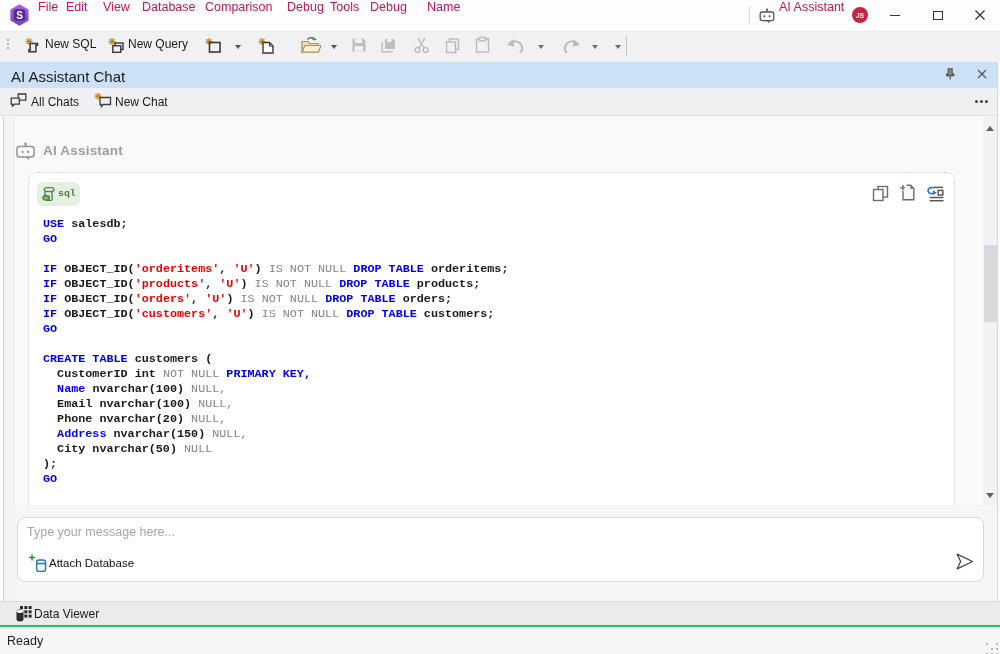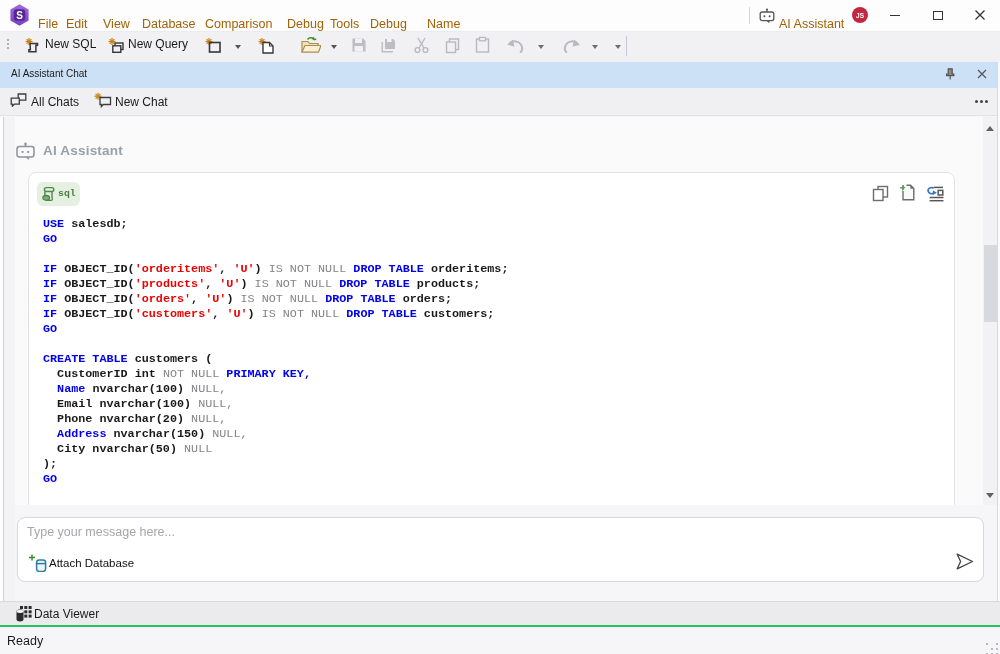--- a/index.html
+++ b/index.html
@@ -1,27 +1,27 @@
 <!DOCTYPE html>
 <html><head>
 <meta charset="utf-8">
 <style>
   * { margin:0; padding:0; box-sizing:border-box; }
   html,body { width:1000px; height:654px; overflow:hidden; }
   body { font-family:"Liberation Sans", sans-serif; position:relative; background:#f6f6f8; color:#1e1e1e; }
   .abs { position:absolute; }
   
   #titlebar { position:absolute; top:0; left:0; width:1000px; height:31px; background:#fdfdfd; }
-  .menuitem { position:absolute; top:17px; font-size:12.5px; color:#a16207; white-space:nowrap; }
+  .menuitem { position:absolute; top:0; font-size:12.5px; color:#be185d; white-space:nowrap; }
   
   #toolbar { position:absolute; top:31px; left:0; width:1000px; height:31px; background:#f1f1f4; border-top:1px solid #ececee; }
   .tbtext { position:absolute; top:5px; font-size:12px; color:#1a1a1a; white-space:nowrap; }
   
   #panelhead { position:absolute; top:62px; left:0; width:997px; height:26px; background:#cde1f6; }
-  #panelhead .t { position:absolute; left:11px; top:6px; font-size:10px; color:#1b1b1b; }
+  #panelhead .t { position:absolute; left:11px; top:6px; font-size:15px; color:#1b1b1b; }
   
   #chatbar { position:absolute; top:88px; left:0; width:997px; height:28px; background:#f0eff2; border-bottom:1px solid #e2e2e4;padding-left:25px; }
   .cbtext { position:absolute; top:7px; font-size:12px; color:#1a1a1a; white-space:nowrap; }
   
   #content { position:absolute; top:117px; left:0; width:997px; height:484px; background:#f6f6f8; }
   #leftstrip { position:absolute; top:0; left:3px; width:12px; height:484px; background:#f3f3f5; border-left:1px solid #cfcfd6; }
   #viewport { position:absolute; top:0; left:15px; width:968px; height:388px; background:#fafafb; overflow:hidden; }
   #aihead { position:absolute; left:43px; top:26px; font-size:13.5px; font-weight:bold; color:#9aa0a6; letter-spacing:0.2px; }
   #card { position:absolute; left:13px; top:55px; width:927px; height:400px; background:#ffffff; border:1px solid #e3e3e6; border-radius:8px; }
   #pill { position:absolute; left:8px; top:9px; width:43px; height:24px; background:#e5efe2; border-radius:6px;text-align:right; }

